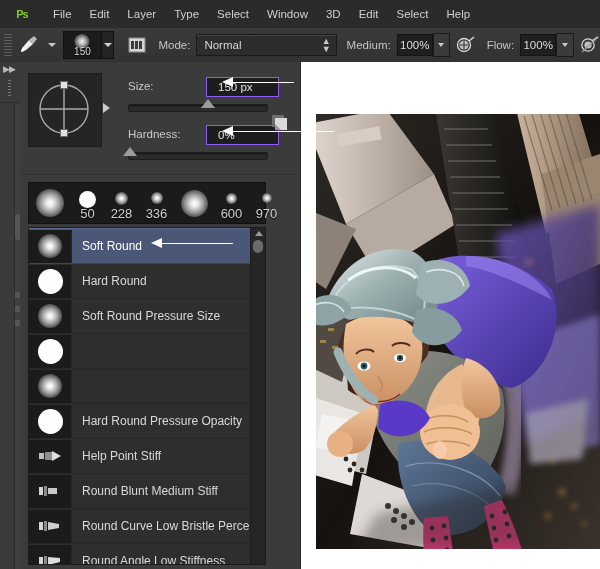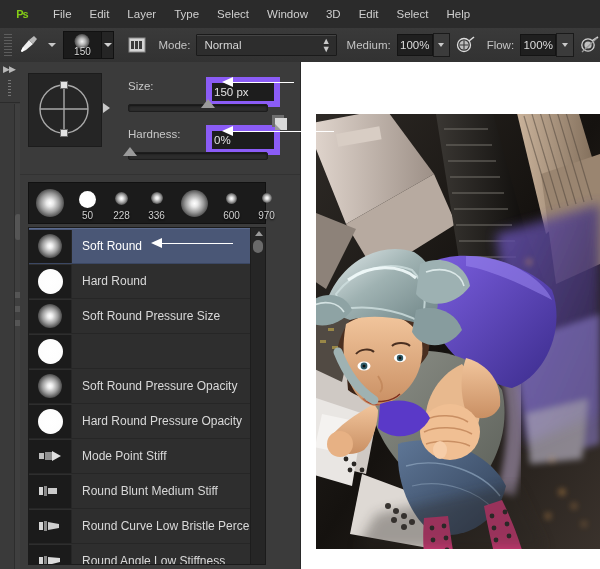--- a/index.html
+++ b/index.html
@@ -67,38 +67,38 @@
   .panel-top{position:relative;height:112px;border-bottom:1px solid #323232;}
 
   .brushtip{position:absolute;left:8px;top:11px;width:72px;height:72px;background:#252525;
             border:1px solid #1c1c1c;}
   .brushtip svg{display:block;}
   .tip-arrow{position:absolute;left:83px;top:41px;width:0;height:0;
              border-top:5px solid transparent;border-bottom:5px solid transparent;
              border-left:7px solid #c9c9c9;}
 
   .ctl-label{position:absolute;color:#c8c8c8;font-size:11.5px;}
-  .ctl-field{position:absolute;height:18px;background:#1d1d1d;border:6px solid #8b5cf6;
-             display:flex;align-items:center;padding-left:2px;color:#e2e2e2;font-size:11.5px;}
+  .ctl-field{position:absolute;height:18px;background:#1d1d1d;border:1px solid #8b5cf6;
+             display:flex;align-items:center;padding-left:11px;color:#e2e2e2;font-size:11.5px;}
   .slider{position:absolute;height:6px;background:#2c2c2c;border:1px solid #1d1d1d;border-radius:2px;
           box-shadow:inset 0 1px 2px #141414;}
   .sl-thumb{position:absolute;top:-6px;width:0;height:0;
             border-left:7px solid transparent;border-right:7px solid transparent;
             border-bottom:9px solid #9b9b9b;}
 
   .newpreset{position:absolute;right:12px;top:52px;width:17px;height:17px;}
 
   
   .thumbstrip{position:absolute;left:8px;top:120px;width:236px;height:40px;background:#1b1b1b;
               border:1px solid #111;display:flex;align-items:center;}
   .th{position:relative;flex:0 0 auto;height:40px;display:flex;align-items:center;justify-content:center;}
   .th .dot{border-radius:50%;background:radial-gradient(circle,#ffffff 0%,#e8e8e8 18%,#9a9a9a 48%,#3a3a3a 78%,#1b1b1b 100%);}
   .th .dot.hard{background:radial-gradient(circle,#ffffff 0%,#fdfdfd 72%,#c9c9c9 88%,#1b1b1b 100%);}
   .th .lbl{position:absolute;bottom:2px;left:0;width:100%;text-align:center;color:#cfcfcf;
-           font-size:10px;text-shadow:0 1px 2px #000;}
+           font-size:13px;text-shadow:0 1px 2px #000;}
 
   
   .listwrap{position:absolute;left:8px;top:165px;width:236px;height:336px;background:#2e2e2e;
             border:1px solid #1b1b1b;overflow:hidden;}
   .brow{position:relative;height:34px;display:flex;align-items:center;border-bottom:1px solid #262626;}
   .brow.sel{background:#4a5776;border-top:1px solid #5b6a8d;border-bottom:1px solid #3b4763;}
   .brow .tn{width:42px;height:33px;background:#1b1b1b;border-right:1px solid #262626;
             display:flex;align-items:center;justify-content:center;flex:0 0 42px;}
   .brow .nm{color:#d9d9d9;font-size:12px;margin-left:10px;}
   .brow.sel .nm{color:#ffffff;}
@@ -520,39 +520,38 @@
       <div class="brow">
         <span class="tn">
           <span style="width:25px;height:25px;border-radius:50%;background:radial-gradient(circle,#fff 0%,#fdfdfd 78%,#d0d0d0 90%,#1b1b1b 100%);"></span>
         </span>
       </div>
 
       <div class="brow">
         <span class="tn">
           <span style="width:24px;height:24px;border-radius:50%;background:radial-gradient(circle,#fff 0%,#ededed 15%,#9e9e9e 45%,#3a3a3a 76%,#1b1b1b 100%);"></span>
         </span>
-        <span class="nm">Soft Round Pressure Opacity</span>
       </div>
 
       <div class="brow">
         <span class="tn">
           <span style="width:25px;height:25px;border-radius:50%;background:radial-gradient(circle,#fff 0%,#fdfdfd 78%,#d0d0d0 90%,#1b1b1b 100%);"></span>
         </span>
         <span class="nm">Hard Round Pressure Opacity</span>
       </div>
 
       <div class="brow">
         <span class="tn">
           <svg width="26" height="14" viewBox="0 0 26 14">
             <rect x="2" y="4" width="5" height="6" fill="#bdbdbd"></rect>
             <rect x="8" y="3" width="7" height="8" fill="#8f8f8f"></rect>
             <polygon points="15,2 24,7 15,12" fill="#e0e0e0"></polygon>
           </svg>
         </span>
-        <span class="nm">Mode Point Stiff</span>
+        <span class="nm">Help Point Stiff</span>
       </div>
 
       <div class="brow">
         <span class="tn">
           <svg width="26" height="14" viewBox="0 0 26 14">
             <rect x="2" y="3" width="4" height="8" fill="#d5d5d5"></rect>
             <rect x="7" y="2" width="3" height="10" fill="#8a8a8a"></rect>
             <rect x="11" y="4" width="9" height="6" fill="#cacaca"></rect>
           </svg>
         </span>

